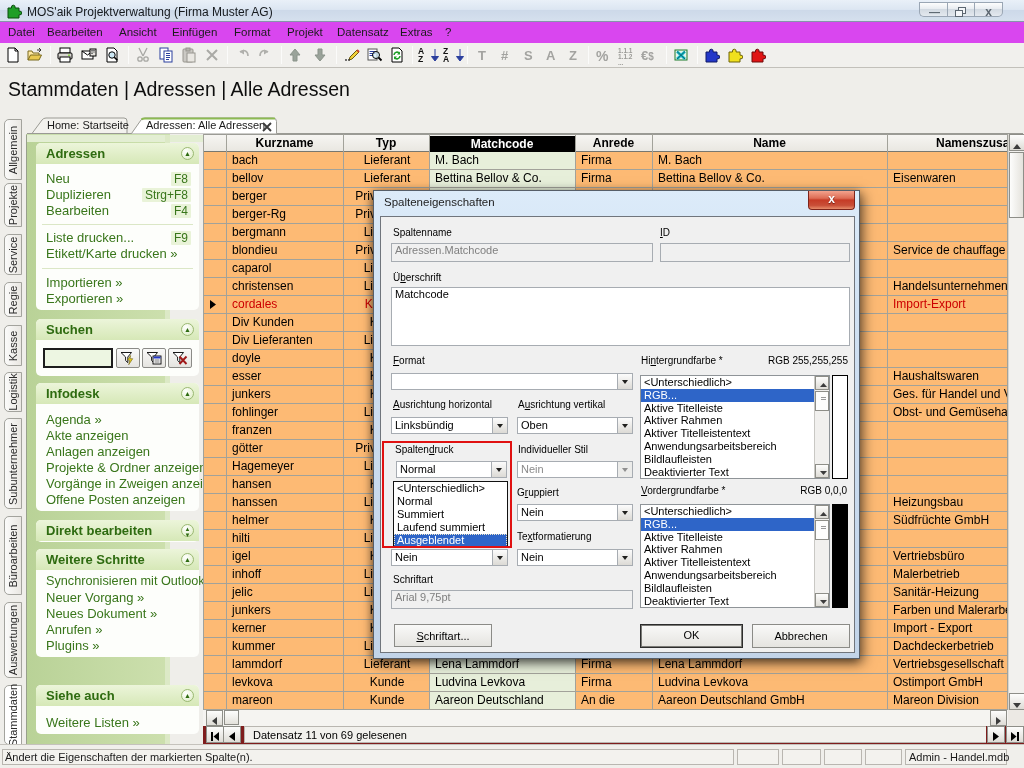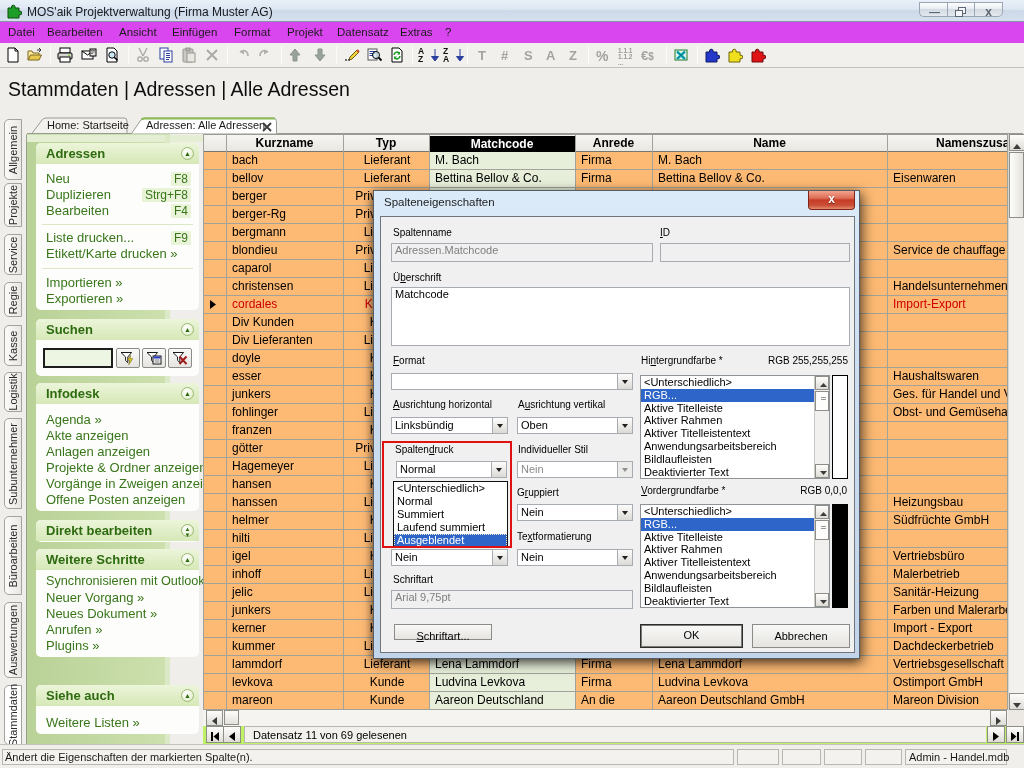--- a/index.html
+++ b/index.html
@@ -48,21 +48,21 @@
 .ct{left:141px;width:86px;text-align:center}
 .cm{left:227px;width:146px;padding-left:5px;background:#e7efda;height:17px}
 .ca{left:378px}
 .cn{left:455px}
 .cz{left:690px}
 .red span{color:#c00}
 .gl{position:absolute;top:0;width:1px;background:#a2a29a}
 
 .sbtn{position:absolute;background:linear-gradient(180deg,#fdfdfc,#dedcd6);border:1px solid #8e8e88;text-align:center;color:#000}
 
-#nav{left:203px;top:726px;width:821px;height:18px;background:#bef264}
+#nav{left:203px;top:726px;width:821px;height:18px;background:#7f1d1d}
 #stat{left:0;top:744px;width:1024px;height:24px;background:#f0efeb;border-top:1px solid #c5c2bc;font-size:11px;color:#1a1a1a}
 .seg{position:absolute;top:4px;height:16px;border:1px solid #b9b6b0;background:#f3f2ee}
 
 #dlg{left:373px;top:190px;width:487px;height:469px;background:linear-gradient(180deg,#dcebf9 0%,#cfe0f2 30%,#c2d4e9 100%);border:1px solid #565e68;border-radius:0;box-shadow:3px 4px 12px rgba(0,0,0,.55), -2px 2px 8px rgba(0,0,0,.35)}
 #dlg .dtitle{position:absolute;left:10px;top:5px;font-size:11.5px;color:#1d1d1d}
 #dclose{position:absolute;left:434px;top:0px;width:47px;height:19px;background:linear-gradient(180deg,#f3a38d 0%,#dd6d55 40%,#c63b26 50%,#c94f38 80%,#e78d6b 100%);border:1px solid #7e241a;border-top:none;border-radius:0 0 4px 4px;color:#fff;font-weight:bold;font-size:12px;text-align:center;line-height:17px;text-shadow:0 1px 1px #6f1d12}
 #dcli{position:absolute;left:6px;top:25px;width:475px;height:437px;background:#f0f0f0;border:1px solid #70757c;font-size:11px;color:#000}
 .dl{position:absolute;font-size:10px;color:#000;white-space:nowrap}
 .tb{position:absolute;border:1px solid #a7acb2;background:#fff;font-size:11px;padding:0 3px;white-space:nowrap;overflow:hidden}
 .dis{background:#f0f0f0;color:#7f7f7f}
@@ -683,17 +683,17 @@
             <i style="display:block;margin:5px 2px 0;border-top:1px solid #999;border-bottom:1px solid #999;height:3px"></i>
           </div>
           <div class="sbtn" style="left:0;bottom:0;width:14px;height:14px"><svg width="7" height="4" style="margin-top:5px">
               <path d="M0 0L3.5 4L7 0z" fill="#3c3c3c"></path>
             </svg></div>
         </div>
   </div>
   <div style="position:absolute;left:451px;top:287px;width:16px;height:104px;background:#000;border:1px solid #000"></div>
   <span class="dl" style="left:12px;top:357px">Schriftart</span>
   <div class="tb dis" style="left:10px;top:373px;width:242px;height:19px">Arial 9,75pt</div>
-  <div class="btn" style="left:13px;top:407px;width:98px;height:16px;line-height:22px"><u>S</u>chriftart...</div>
+  <div class="btn" style="left:13px;top:407px;width:98px;height:23px;line-height:22px"><u>S</u>chriftart...</div>
   <div class="btn" style="left:259px;top:407px;width:103px;height:24px;line-height:20px;border:1px solid #2c2c2c;box-shadow:inset 0 0 0 1px #7a7a76">OK</div>
   <div class="btn" style="left:371px;top:407px;width:98px;height:24px;line-height:22px">Abbrechen</div>
  </div>
 </div>
 
 </body></html>

